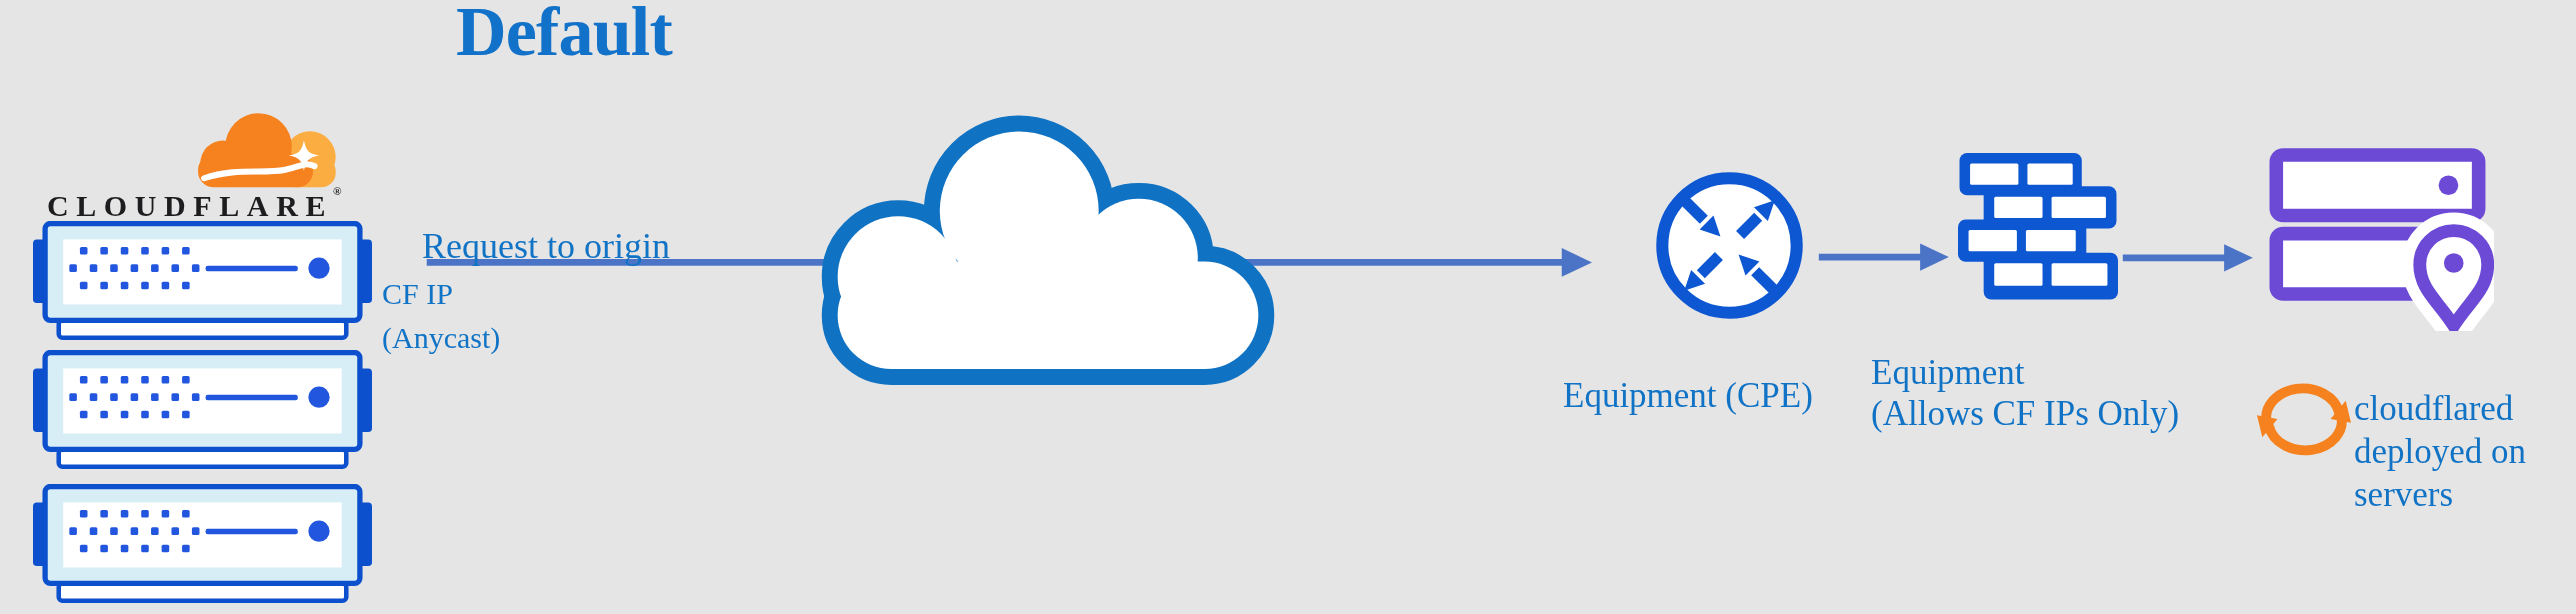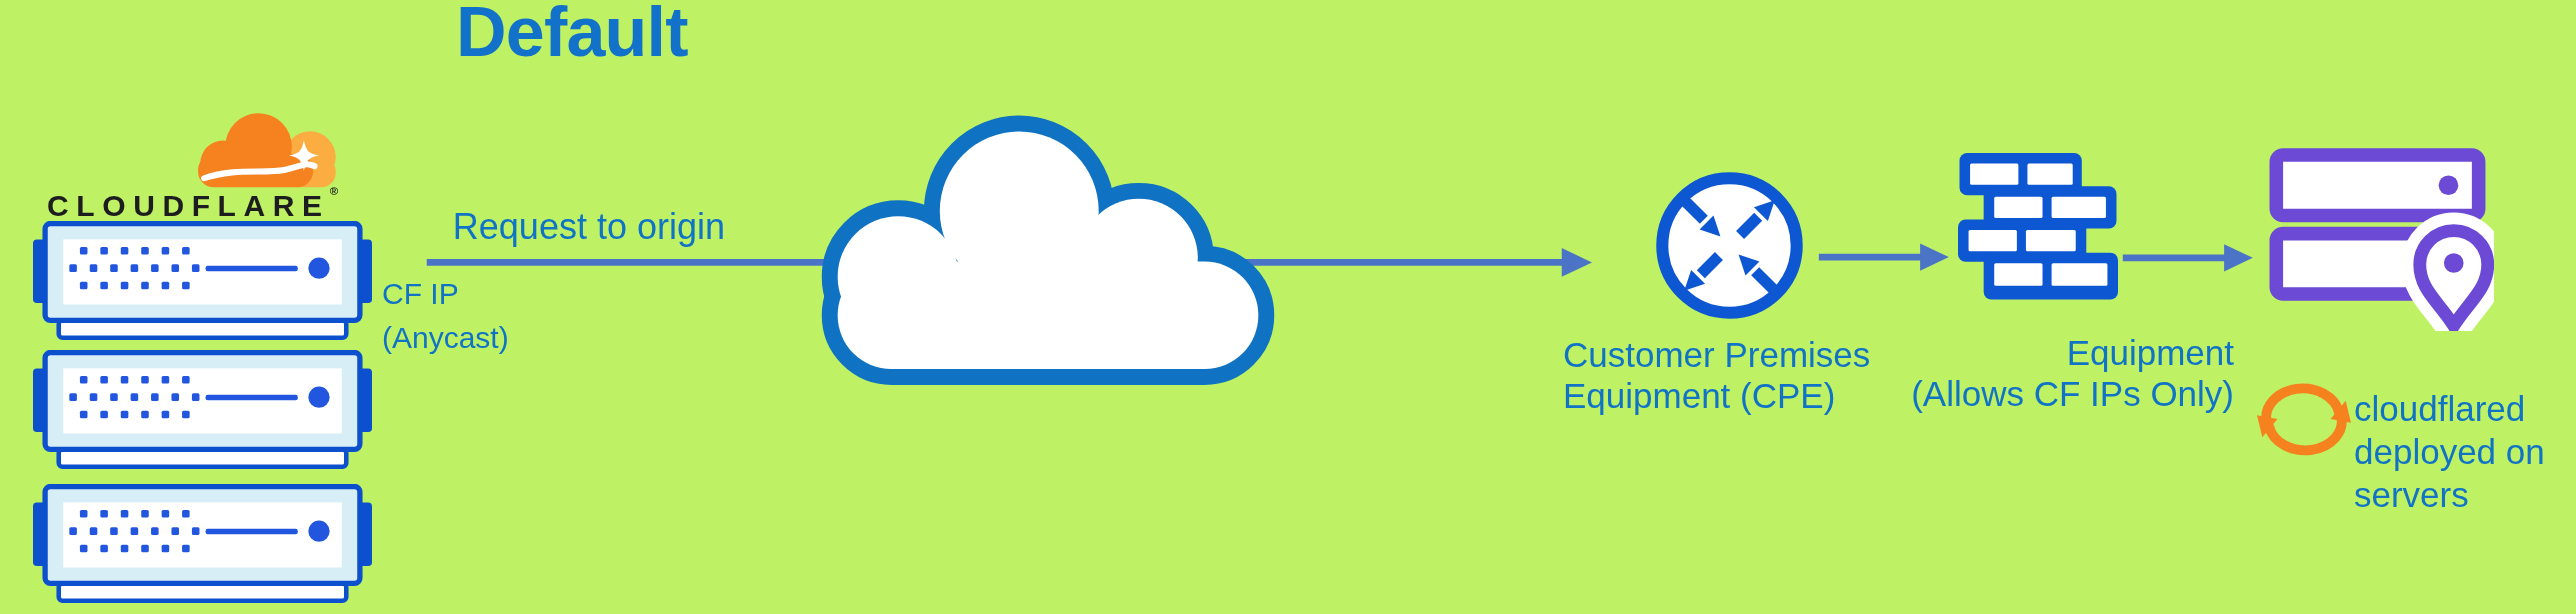--- a/index.html
+++ b/index.html
@@ -1,31 +1,31 @@
 <!DOCTYPE html>
 <html style="font-size:12px"><head>
 <meta charset="utf-8">
 <style>
   html,body{margin:0;padding:0;background:#ffffff;}
   .canvas{
-    position:relative;width:2576px;height:614px;background:#bef264;
-    font-family:Liberation Sans, sans-serif;overflow:hidden;
+    position:relative;width:2576px;height:614px;background:#e5e5e5;
+    font-family:Liberation Serif, serif;overflow:hidden;
   }
   .abs{position:absolute;}
   .lbl{position:absolute;color:#1173c5;font-size:35px;line-height:41px;white-space:pre;}
   .title{
     position:absolute;left:456px;top:-7.6px;color:#1271c9;
     font-size:70px;font-weight:700;letter-spacing:-0.8px;
   }
   .wordmark{
     position:absolute;left:47px;top:185px;color:#1d1d1f;
     font-size:30px;font-weight:800;letter-spacing:7.6px;white-space:nowrap;
   }
   .wordmark sup{font-size:11.4px;letter-spacing:0;vertical-align:21px;}
-  .center{text-align:right;}
+  .center{text-align:left;margin-top:20px;}
   svg{display:block;}
 </style>
 </head>
 <body>
 
 <div class="canvas">
 
   <svg class="abs" style="left:0;top:0" width="2576" height="614" viewBox="0 0 3404 812">
 
     <g fill="#4b74c7" stroke="#4b74c7">
@@ -176,21 +176,21 @@
       <line x1="42" y1="42" x2="66" y2="66"></line>
       <polygon points="88,88 78.8,60.4 60.4,78.8" stroke="none"></polygon>
       <line x1="158" y1="158" x2="134" y2="134"></line>
       <polygon points="112,112 139.6,121.2 121.2,139.6" stroke="none"></polygon>
       <line x1="114" y1="86" x2="138" y2="62"></line>
       <polygon points="160,40 150.8,67.6 132.4,49.2" stroke="none"></polygon>
       <line x1="86" y1="114" x2="62" y2="138"></line>
       <polygon points="40,160 49.2,132.4 67.6,150.8" stroke="none"></polygon>
     </g>
   </svg>
-  <div class="lbl" style="left:1563px;top:334px"><span>Customer Premises</span><br><span>Equipment (CPE)</span></div>
+  <div class="lbl" style="left:1563px;top:334px"><br><span>Equipment (CPE)</span></div>
 
   <svg class="abs" style="left:1958px;top:153px" width="160" height="148" viewBox="0 0 212 196">
     <g fill="#0d57d2">
       <rect x="2" y="0" width="162" height="56" rx="10"></rect>
       <rect x="34" y="44" width="176" height="56" rx="10"></rect>
       <rect x="0" y="88" width="170" height="56" rx="10"></rect>
       <rect x="34" y="132" width="178" height="62" rx="10"></rect>
     </g>
     <g fill="#ffffff">
       <rect x="16" y="14" width="64" height="28" rx="2"></rect>

